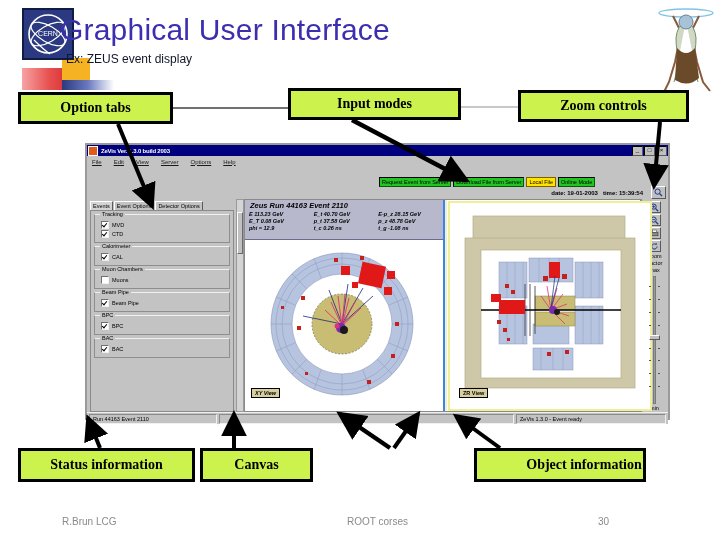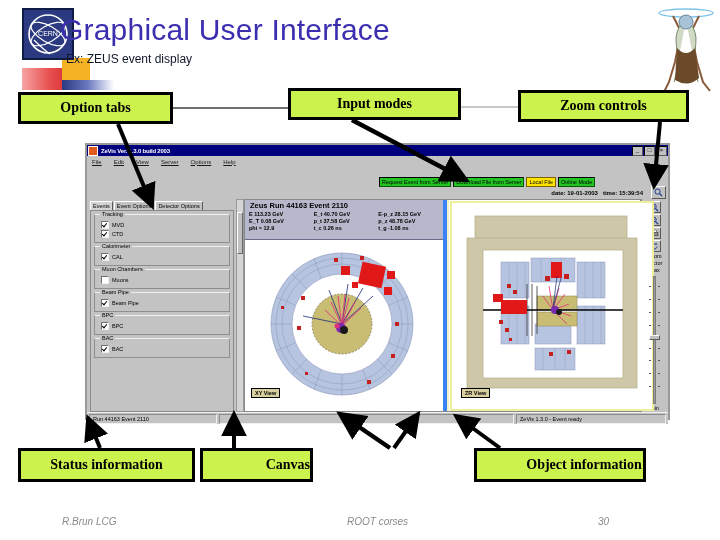--- a/index.html
+++ b/index.html
@@ -23,21 +23,21 @@
 
   
   .callout{position:absolute;background:#ccf24d;border:3px solid #000;
     box-sizing:border-box;display:flex;align-items:center;justify-content:center;
     font-family:"Liberation Serif", serif;font-weight:bold;color:#000;
     font-size:14px;white-space:nowrap;}
   #co-option{left:18px;top:92px;width:155px;height:32px;}
   #co-input{left:288px;top:88px;width:173px;height:32px;}
   #co-zoom{left:518px;top:90px;width:171px;height:32px;}
   #co-status{left:18px;top:448px;width:177px;height:34px;}
-  #co-canvas{left:200px;top:448px;width:113px;height:34px;justify-content:flex-end;}
+  #co-canvas{left:200px;top:448px;width:113px;height:34px;}
   #co-pads{left:330px;top:448px;width:125px;height:34px;}
   #co-object{left:474px;top:448px;width:172px;height:34px;padding-left:48px;}
 
   
   .hconn{position:absolute;height:2px;background:#707070;}
   #conn1{left:172px;top:107px;width:117px;}
   #conn2{left:460px;top:106px;width:59px;background:#c8c8c8;}
 
   
   #pointers{position:absolute;left:0;top:0;width:720px;height:540px;
@@ -111,21 +111,21 @@
   
   .vscroll{width:8px;background:#d4d4d4;border:1px solid #9a9a9a;
     display:flex;flex-direction:column;box-sizing:border-box;}
   .vscroll .thumb{background:#c0c0c0;border:1px solid #fff;
     border-right-color:#6a6a6a;border-bottom-color:#6a6a6a;height:42px;
     margin-top:12px;box-sizing:border-box;}
 
   
   #canvas-area{flex:1;background:#ffffff;border:1px solid #8a8a8a;
     display:flex;box-sizing:border-box;position:relative;}
-  #pad-left{width:198px;position:relative;background:#fff;border-right:4px solid #3b82f6;}
+  #pad-left{width:198px;position:relative;background:#fff;border-right:2px solid #3b82f6;font-style:italic;}
   #pad-right{flex:1;position:relative;background:#fff;border-left:2px solid #f2f2c2;}
 
   #event-header{position:absolute;left:0;top:0;right:0;height:40px;
     background:#b8b8cc;border-bottom:1px solid #6a6a8a;box-sizing:border-box;}
   #evt-title{font-size:7.5px;font-weight:bold;color:#000;padding:1px 0 0 5px;
     white-space:nowrap;}
   #evt-grid{display:grid;grid-template-columns:1fr 1fr 1fr;
     padding:1px 2px 0 4px;gap:0 2px;}
   .evt-cell{font-size:5.5px;font-weight:bold;color:#000;white-space:nowrap;
     line-height:7px;}
@@ -156,21 +156,21 @@
     padding:0 2px;gap:2px;border-top:1px solid #efefef;box-sizing:border-box;}
   .status-cell{background:#c3c3c3;border:1px solid #8a8a8a;
     border-right-color:#f0f0f0;border-bottom-color:#f0f0f0;
     font-size:5.5px;color:#000;padding:0 3px;height:10px;display:flex;
     align-items:center;white-space:nowrap;box-sizing:border-box;}
   #status-left{width:128px;}
   #status-mid{flex:1;}
   #status-right{width:150px;justify-content:flex-start;}
 
   
-  .footer{position:absolute;font-size:10px;color:#8a8a8a;font-style:italic;}
+  .footer{position:absolute;font-size:10px;color:#8a8a8a;}
   #ft-left{left:62px;top:516px;}
   #ft-center{left:347px;top:516px;}
   #ft-right{left:598px;top:516px;}
 
   
   #deco-orange{position:absolute;left:62px;top:58px;width:28px;height:22px;
     background:#f5b324;}
   #deco-red{position:absolute;left:22px;top:68px;width:46px;height:22px;
     background:linear-gradient(90deg,#f6a3a3,#e84f4f 60%,#d93232);}
   #deco-blue{position:absolute;left:62px;top:80px;width:52px;height:10px;

